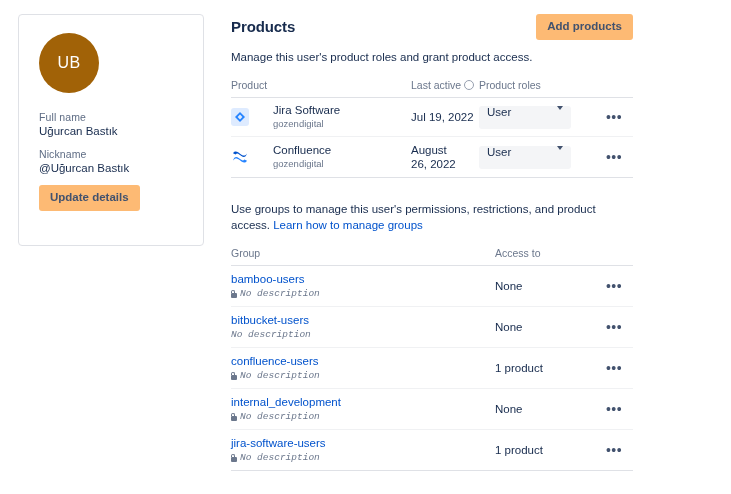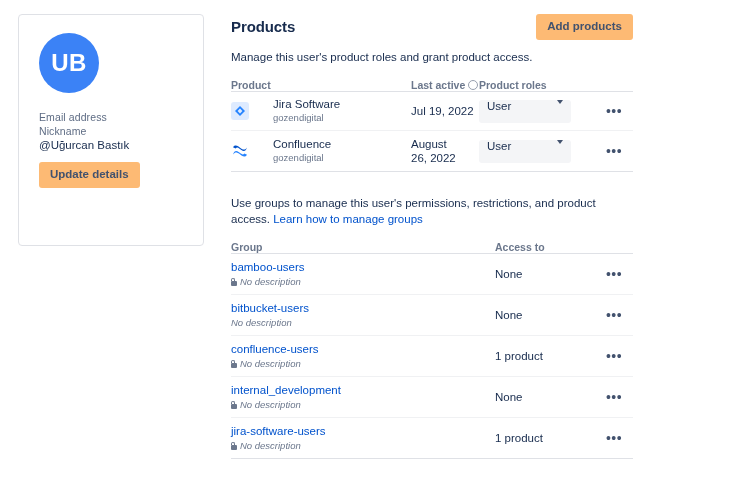--- a/index.html
+++ b/index.html
@@ -26,24 +26,24 @@
     background: #ffffff;
     border: 1px solid #DFE1E6;
     border-radius: 4px;
     box-sizing: border-box;
     padding: 18px 20px 0 20px;
   }
   .avatar {
     width: 60px;
     height: 60px;
     border-radius: 50%;
-    background: #3b82f6;
+    background: #a16207;
     color: #ffffff;
-    font-size: 24px;
-    font-weight: 700;
+    font-size: 16px;
+    font-weight: 400;
     display: flex;
     align-items: center;
     justify-content: center;
     letter-spacing: 0.5px;
     margin-left: 0px;
     margin-bottom: 18px;
   }
   .field-label {
     font-size: 10.5px;
     color: #5E6C84;
@@ -107,24 +107,24 @@
   }
 
   
   table.tbl {
     width: 402px;
     border-collapse: collapse;
     table-layout: fixed;
   }
   .tbl th {
     font-size: 10.5px;
-    font-weight: 700;
+    font-weight: 400;
     color: #6B778C;
     text-align: left;
-    padding: 0 0 0 0;
+    padding: 0 0 6px 0;
     border-bottom: 1px solid #DFE1E6;
     vertical-align: bottom;
   }
   .tbl td {
     border-bottom: 1px solid #F0F1F3;
     padding: 6px 0;
     vertical-align: middle;
     font-size: 11.5px;
     color: #172B4D;
   }
@@ -193,20 +193,21 @@
   }
   .grp-desc {
     font-size: 9.5px;
     color: #6B778C;
     font-style: italic;
     line-height: 12px;
     margin-top: 2px;
     display: flex;
     align-items: center;
     gap: 3px;
+    font-family: Liberation Mono, monospace;
   }
   .lock {
     display: inline-block;
     width: 6px;
     height: 5px;
     background: #6B778C;
     border-radius: 1px;
     position: relative;
     flex: none;
     top: 1px;
@@ -222,23 +223,26 @@
     box-sizing: border-box;
   }
   .groups-section { margin-top: 23px; }
 </style>
 </head>
 <body>
 
 <div class="profile-card">
   <div class="avatar">UB</div>
 
-
   <div>
-    <div class="field-label">Email address</div>
+    <div class="field-label">Full name</div>
+    <div class="field-value">Uğurcan Bastık</div>
+  </div>
+
+  <div>
   </div>
 
   <div>
     <div class="field-label">Nickname</div>
     <div class="field-value">@Uğurcan Bastık</div>
   </div>
 
   <div class="update-btn-wrap">
     <button class="btn-light">Update details</button>
   </div>

